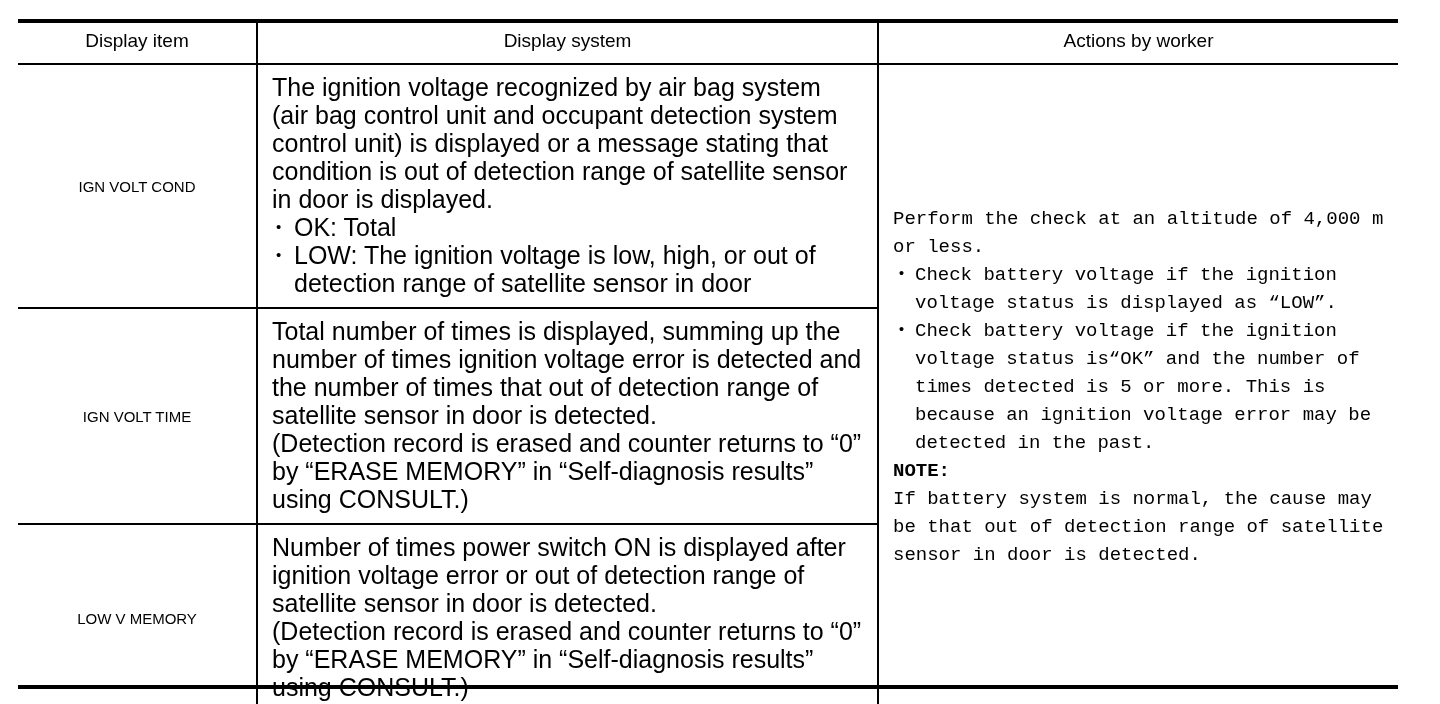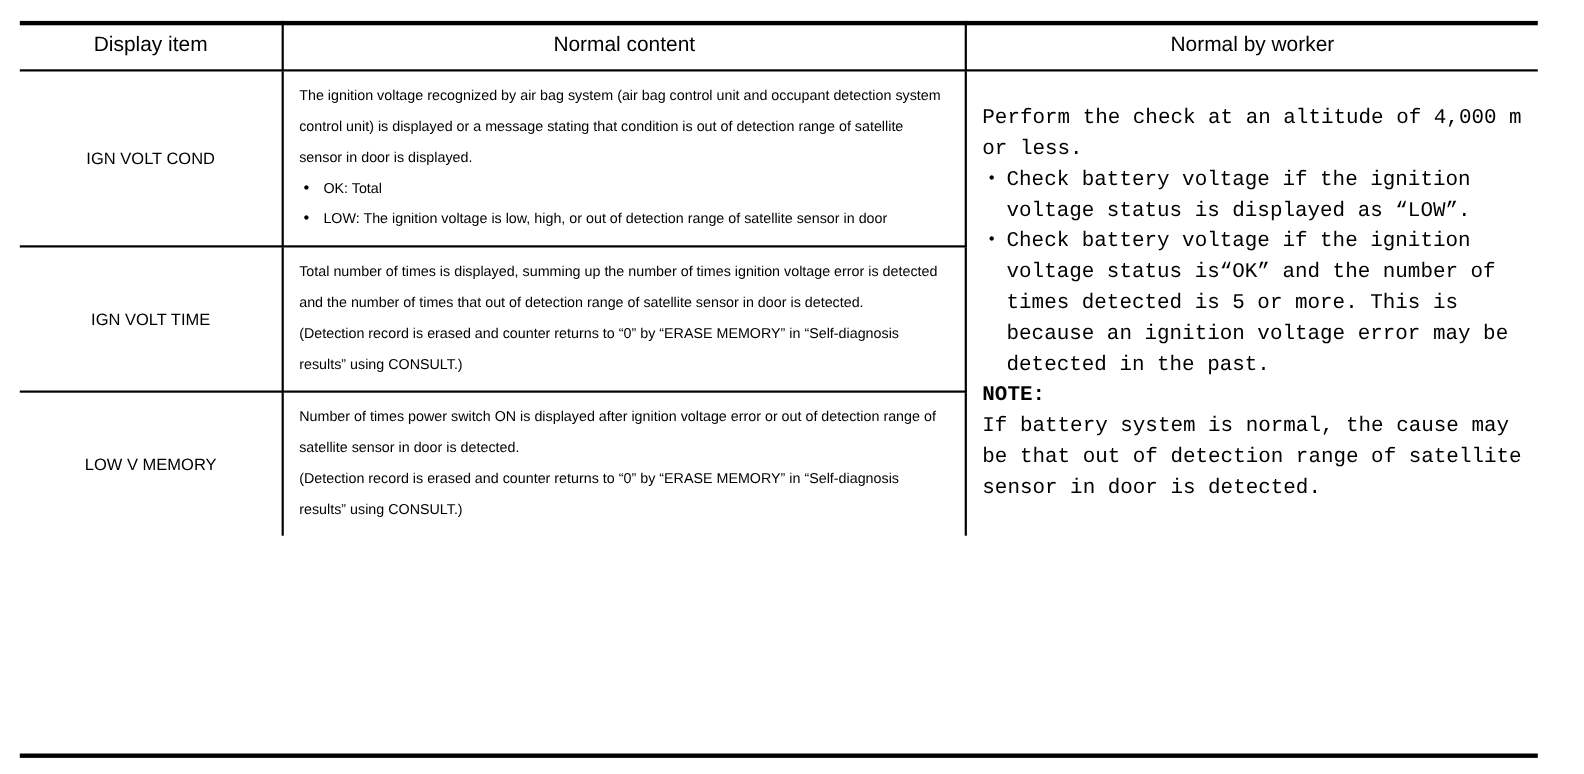--- a/index.html
+++ b/index.html
@@ -78,21 +78,21 @@
     border-right: 2px solid #000;
     border-bottom: 2px solid #000;
     text-align: center;
     vertical-align: middle;
     font-size: 15px;
     padding: 4px 8px;
   }
   td.cell-content {
     border-right: 2px solid #000;
     border-bottom: 2px solid #000;
-    font-size: 13px;
+    font-size: 25px;
     line-height: 28px;
     padding: 8px 14px 10px 14px;
   }
   td.cell-action {
     vertical-align: middle;
     font-size: 19px;
     line-height: 28px;
     padding: 8px 14px 10px 14px;
     font-family: Liberation Mono, monospace;
   }
@@ -138,22 +138,22 @@
   <table class="spec-table">
     <colgroup>
       <col class="col-item">
       <col class="col-content">
       <col class="col-action">
     </colgroup>
 
     <thead>
       <tr class="hdr-row">
         <th class="c1">Display item</th>
-        <th class="c2">Normal content</th>
-        <th class="c3">Normal by worker</th>
+        <th class="c2">Display system</th>
+        <th class="c3">Actions by worker</th>
       </tr>
     </thead>
 
     <tbody>
 
       <tr>
         <td class="cell-item">IGN VOLT COND</td>
 
         <td class="cell-content">
           <p class="para">The ignition voltage recognized by air bag system (air bag control unit and occupant detection system control unit) is displayed or a message stating that condition is out of detection range of satellite sensor in door is displayed.</p>

